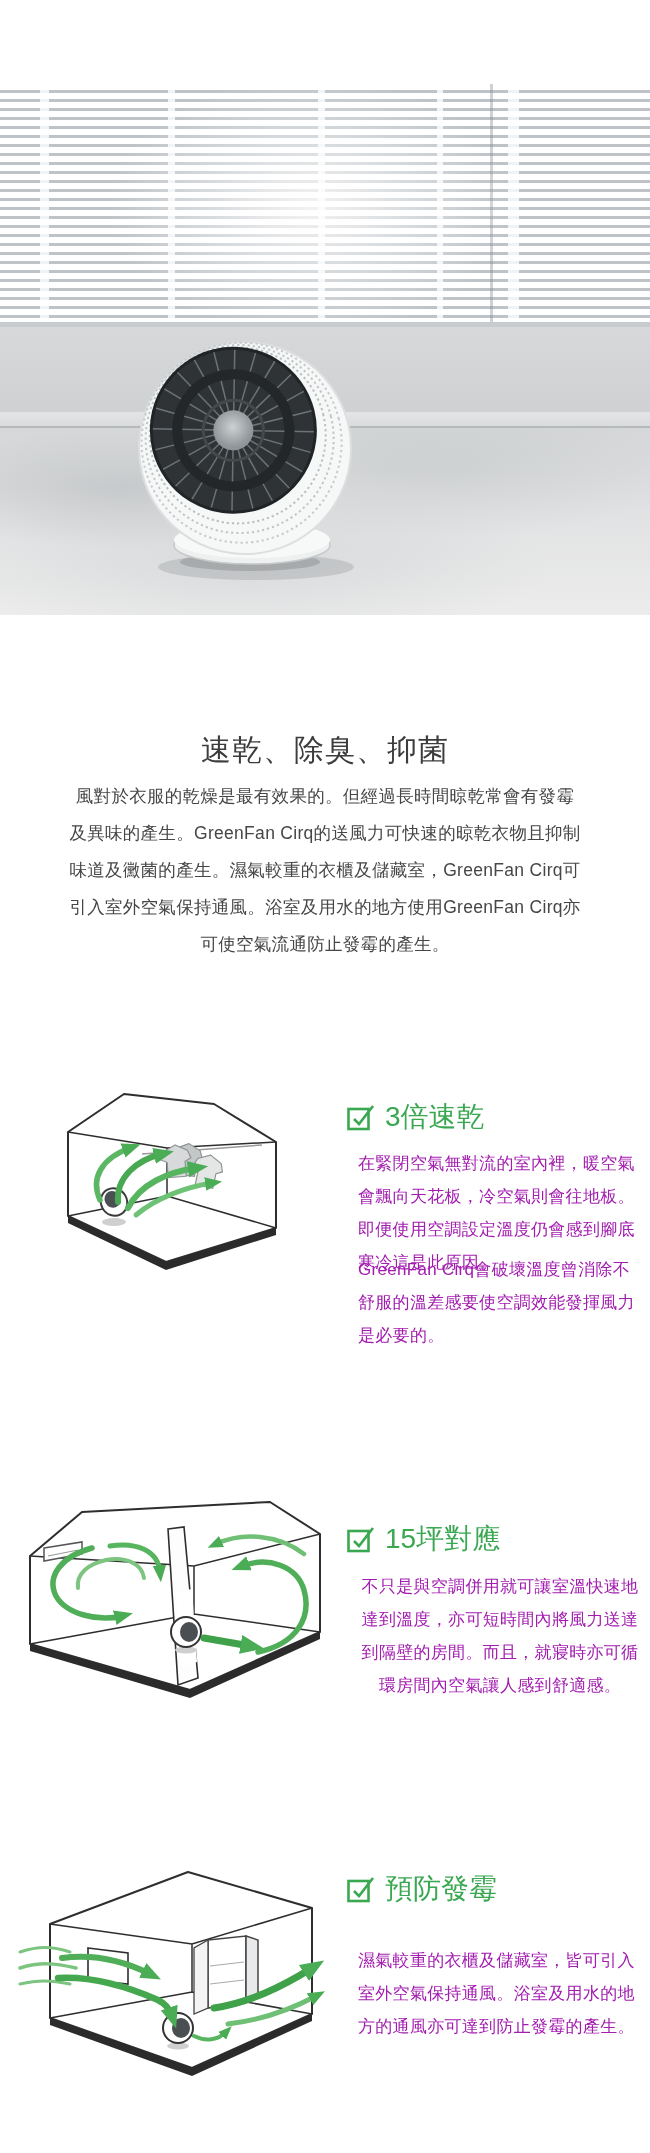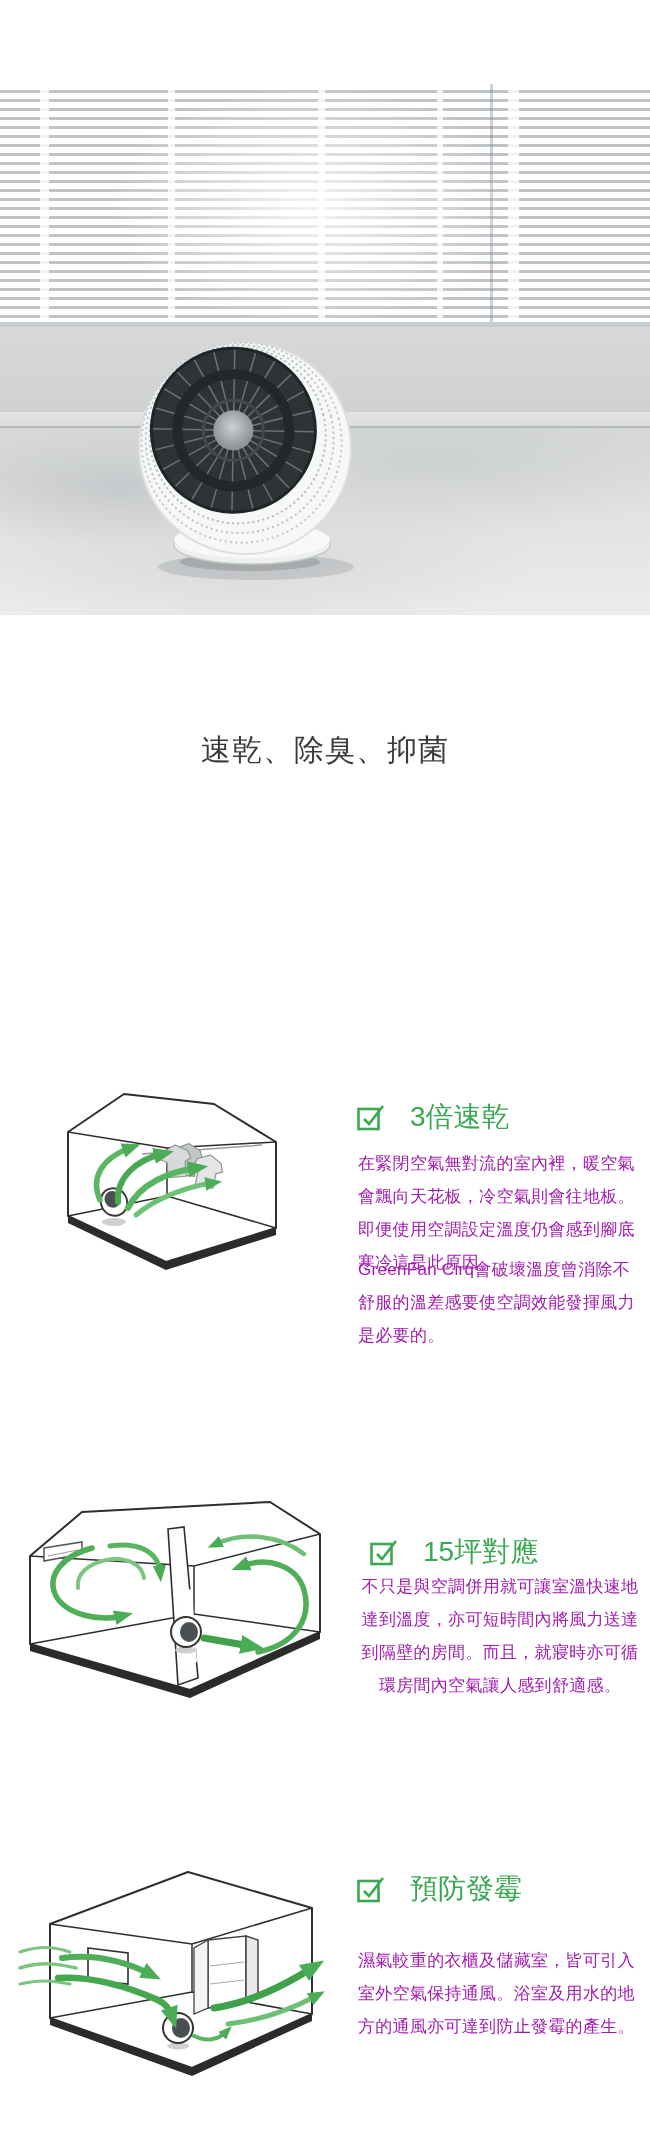--- a/index.html
+++ b/index.html
@@ -31,21 +31,21 @@
       linear-gradient(180deg,#d5d7d8 0%,#e1e2e3 45%,#ececec 100%);}
   .fan-svg{position:absolute;top:0;left:0;}
 
   
   .intro-title{position:absolute;top:730px;left:0;width:650px;text-align:center;
     font-size:30px;font-weight:500;color:#3c3c3c;letter-spacing:1px;}
   .intro-body{position:absolute;top:778px;left:69px;width:512px;text-align:center;
     font-size:17.5px;line-height:37px;color:#464646;letter-spacing:.3px;}
 
   
-  .feat-title{position:absolute;left:356px;display:flex;align-items:center;gap:24px;
+  .feat-title{position:absolute;left:346px;display:flex;align-items:center;gap:9px;
     font-size:28px;font-weight:500;color:#3aa851;}
   .feat-title svg{flex:0 0 auto;overflow:visible;}
   .feat-p{position:absolute;left:358px;width:284px;font-size:17px;line-height:33px;
     color:#a21caf;letter-spacing:.3px;margin:0;}
   .illus{position:absolute;}
   .ft1{top:1098px;} .fp1a{top:1147px;} .fp1b{top:1253px;}
   .ft2{top:1520px;} .fp2a{top:1570px;text-align:center;}
   .ft3{top:1870px;} .fp3a{top:1914px;margin-top:30px;}
   .il1{left:56px;top:1082px;}
   .il2{left:18px;top:1492px;}
@@ -109,20 +109,21 @@
         </g>
         <circle cx="238" cy="428" r="56" fill="none" stroke="#23272a" stroke-width="10"></circle>
         <circle cx="238" cy="428" r="30" fill="none" stroke="#44494c" stroke-width="3"></circle>
         <circle cx="238" cy="428" r="20" fill="url(#hubg)"></circle>
         <circle cx="238" cy="428" r="82" fill="none" stroke="#202426" stroke-width="3"></circle>
       </g>
     </svg>
   </figure>
 
   <h1 class="intro-title" style="margin:0">速乾、除臭、抑菌</h1>
+  <p class="intro-body" style="margin:0">風對於衣服的乾燥是最有效果的。但經過長時間晾乾常會有發霉及異味的產生。GreenFan Cirq的送風力可快速的晾乾衣物且抑制味道及黴菌的產生。濕氣較重的衣櫃及儲藏室，GreenFan Cirq可引入室外空氣保持通風。浴室及用水的地方使用GreenFan Cirq亦可使空氣流通防止發霉的產生。</p>
 
   <section>
     <svg class="illus il1" width="240" height="200" viewBox="0 0 240 200">
       <defs>
         <marker id="m1" viewBox="0 0 4 3.2" markerWidth="3.4" markerHeight="3.4" refX="1.6" refY="1.6" orient="auto">
             <path d="M0,0 L4,1.6 L0,3.2 Z" fill="#4aac54"></path>
           </marker>
       </defs>
       <path d="M12,50 L68,12 L158,22 L220,60 L220,146 L110,180 L12,134 Z" fill="#fff" stroke="#2e2e2e" stroke-width="2" stroke-linejoin="round"></path>
       <path d="M12,50 L111,66 L220,60 M111,66 L111,114 M12,134 L111,114 L220,146" fill="none" stroke="#2e2e2e" stroke-width="1.5"></path>
@@ -181,21 +182,21 @@
       </g>
       <g fill="none" stroke-linecap="round">
         <path d="M74,56 C44,64 28,84 38,104 C48,122 80,130 104,124" stroke="#4fae57" stroke-width="5.5" marker-end="url(#m2)"></path>
         <path d="M60,96 C58,82 70,72 88,68 C108,64 124,72 126,86" stroke="#7cc47f" stroke-width="4"></path>
         <path d="M92,54 C118,50 140,58 142,80" stroke="#57b55f" stroke-width="5" marker-end="url(#m2)"></path>
         <path d="M186,146 L232,154" stroke="#3fa24a" stroke-width="7" marker-end="url(#m2)"></path>
         <path d="M240,160 C278,152 294,126 286,98 C279,74 250,64 224,74" stroke="#4fae57" stroke-width="5.5" marker-end="url(#m2)"></path>
         <path d="M286,62 C260,42 224,40 198,52" stroke="#6fbf75" stroke-width="4.5" marker-end="url(#m2)"></path>
       </g>
     </svg>
-    <h2 class="feat-title ft2" style="margin:13px">
+    <h2 class="feat-title ft2" style="margin:0">
       <svg width="30" height="30" viewBox="0 0 30 30">
         <rect x="2.5" y="7" width="20" height="20" fill="none" stroke="#3aa851" stroke-width="2.6"></rect>
         <path d="M8,17 L13,22 L27,4" fill="none" stroke="#3aa851" stroke-width="2.6"></path>
       </svg>
       <span>15坪對應</span>
     </h2>
     <p class="feat-p fp2a">不只是與空調併用就可讓室溫快速地達到溫度，亦可短時間內將風力送達到隔壁的房間。而且，就寢時亦可循環房間內空氣讓人感到舒適感。</p>
   </section>
 
   <section>

